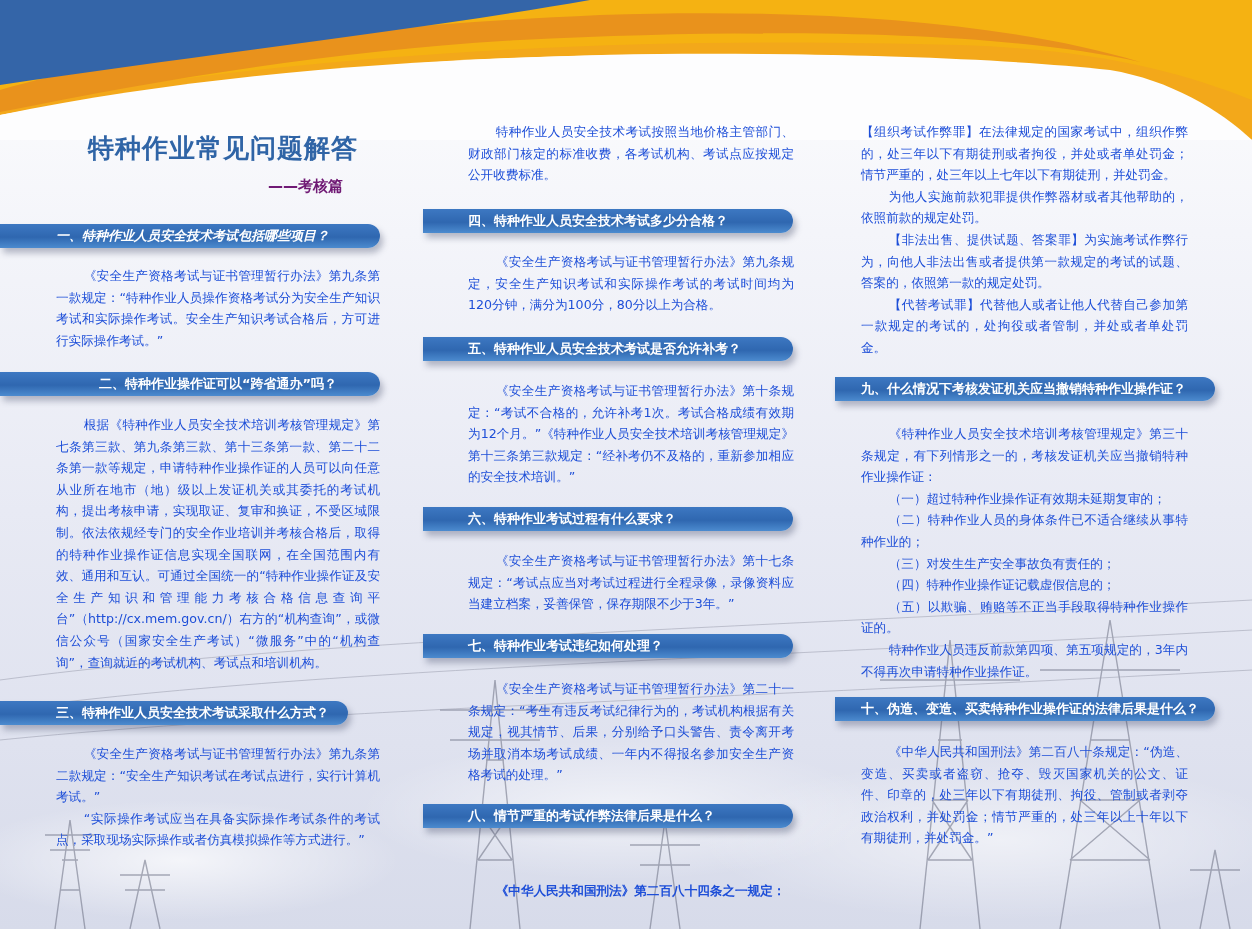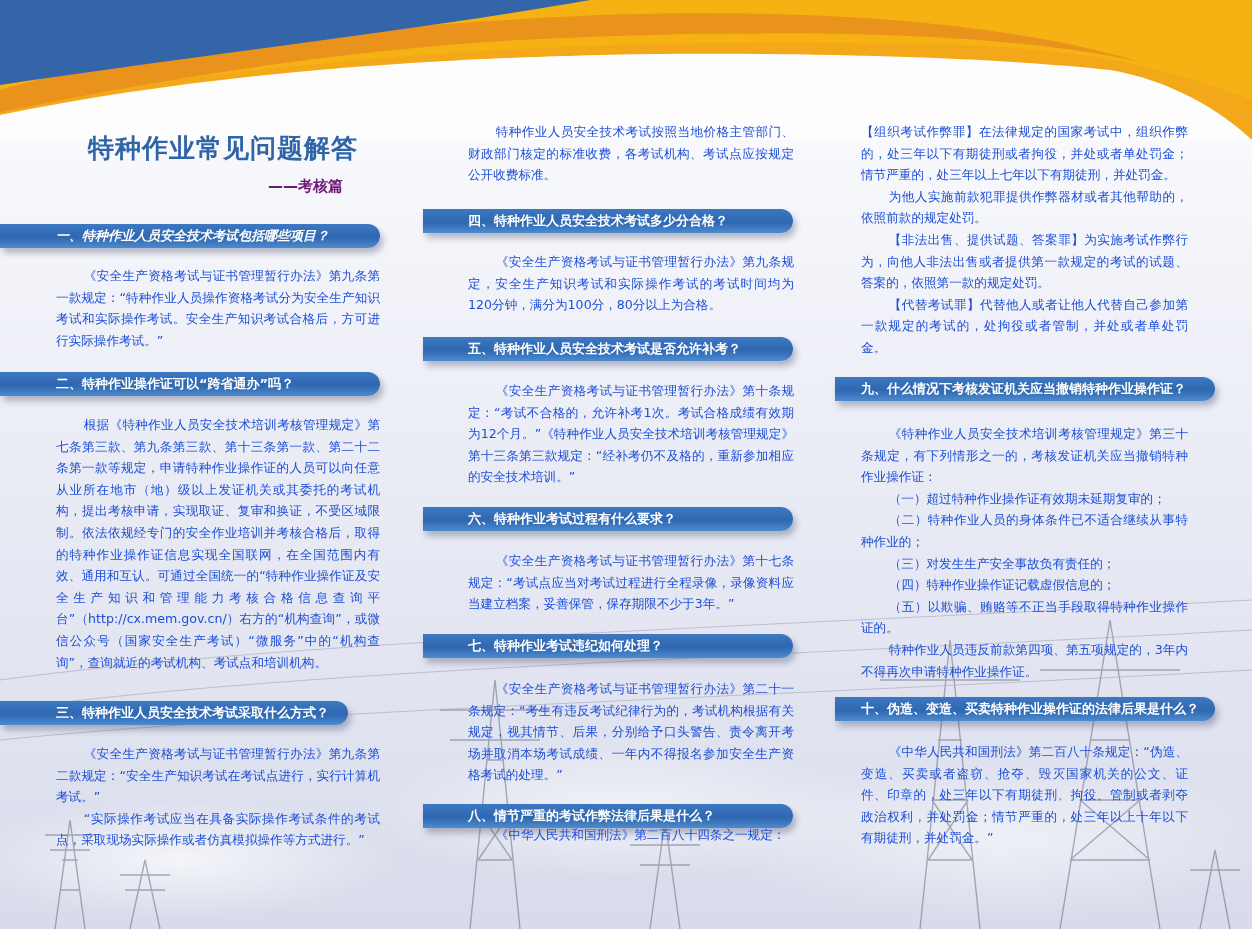--- a/index.html
+++ b/index.html
@@ -75,21 +75,21 @@
 <div class="page">
 
   <h1 class="main-title">特种作业常见问题解答</h1>
   <div class="sub-title">——考核篇</div>
 
   <div class="qbar" style="left:0; top:224px; width:380px;font-style:italic;">一、特种作业人员安全技术考试包括哪些项目？</div>
   <div class="col" style="left:56px; top:265px; width:324px;">
     <p class="indent">《安全生产资格考试与证书管理暂行办法》第九条第一款规定：“特种作业人员操作资格考试分为安全生产知识考试和实际操作考试。安全生产知识考试合格后，方可进行实际操作考试。”</p>
   </div>
 
-  <div class="qbar" style="left:0; top:372px; width:380px;">二、特种作业操作证可以“跨省通办”吗？</div>
+  <div class="qbar" style="left:0; top:372px; width:380px;text-align:center;">二、特种作业操作证可以“跨省通办”吗？</div>
   <div class="col" style="left:56px; top:414px; width:324px;">
     <p class="indent">根据《特种作业人员安全技术培训考核管理规定》第七条第三款、第九条第三款、第十三条第一款、第二十二条第一款等规定，申请特种作业操作证的人员可以向任意从业所在地市（地）级以上发证机关或其委托的考试机构，提出考核申请，实现取证、复审和换证，不受区域限制。依法依规经专门的安全作业培训并考核合格后，取得的特种作业操作证信息实现全国联网，在全国范围内有效、通用和互认。可通过全国统一的“特种作业操作证及安全生产知识和管理能力考核合格信息查询平台”（http://cx.mem.gov.cn/）右方的“机构查询”，或微信公众号（国家安全生产考试）“微服务”中的“机构查询”，查询就近的考试机构、考试点和培训机构。</p>
   </div>
 
   <div class="qbar" style="left:0; top:701px; width:348px;">三、特种作业人员安全技术考试采取什么方式？</div>
   <div class="col" style="left:56px; top:743px; width:324px;">
     <p class="indent">《安全生产资格考试与证书管理暂行办法》第九条第二款规定：“安全生产知识考试在考试点进行，实行计算机考试。”</p>
     <p class="indent">“实际操作考试应当在具备实际操作考试条件的考试点，采取现场实际操作或者仿真模拟操作等方式进行。”</p>
   </div>
 
@@ -111,21 +111,21 @@
   <div class="col" style="left:468px; top:550px; width:326px;">
     <p class="indent">《安全生产资格考试与证书管理暂行办法》第十七条规定：“考试点应当对考试过程进行全程录像，录像资料应当建立档案，妥善保管，保存期限不少于3年。”</p>
   </div>
 
   <div class="qbar" style="left:423px; top:634px; width:370px; padding-left:45px;">七、特种作业考试违纪如何处理？</div>
   <div class="col" style="left:468px; top:678px; width:326px;">
     <p class="indent">《安全生产资格考试与证书管理暂行办法》第二十一条规定：“考生有违反考试纪律行为的，考试机构根据有关规定，视其情节、后果，分别给予口头警告、责令离开考场并取消本场考试成绩、一年内不得报名参加安全生产资格考试的处理。”</p>
   </div>
 
   <div class="qbar" style="left:423px; top:804px; width:370px; padding-left:45px;">八、情节严重的考试作弊法律后果是什么？</div>
-  <div class="col" style="left:468px; top:824px; width:326px;">
+  <div class="col" style="left:468px; top:880px; width:326px;font-weight:bold;">
     <p class="indent">《中华人民共和国刑法》第二百八十四条之一规定：</p>
   </div>
 
   <div class="col" style="left:861px; top:121px; width:327px;">
     <p>【组织考试作弊罪】在法律规定的国家考试中，组织作弊的，处三年以下有期徒刑或者拘役，并处或者单处罚金；情节严重的，处三年以上七年以下有期徒刑，并处罚金。</p>
     <p class="indent">为他人实施前款犯罪提供作弊器材或者其他帮助的，依照前款的规定处罚。</p>
     <p class="indent">【非法出售、提供试题、答案罪】为实施考试作弊行为，向他人非法出售或者提供第一款规定的考试的试题、答案的，依照第一款的规定处罚。</p>
     <p class="indent">【代替考试罪】代替他人或者让他人代替自己参加第一款规定的考试的，处拘役或者管制，并处或者单处罚金。</p>
   </div>
 

